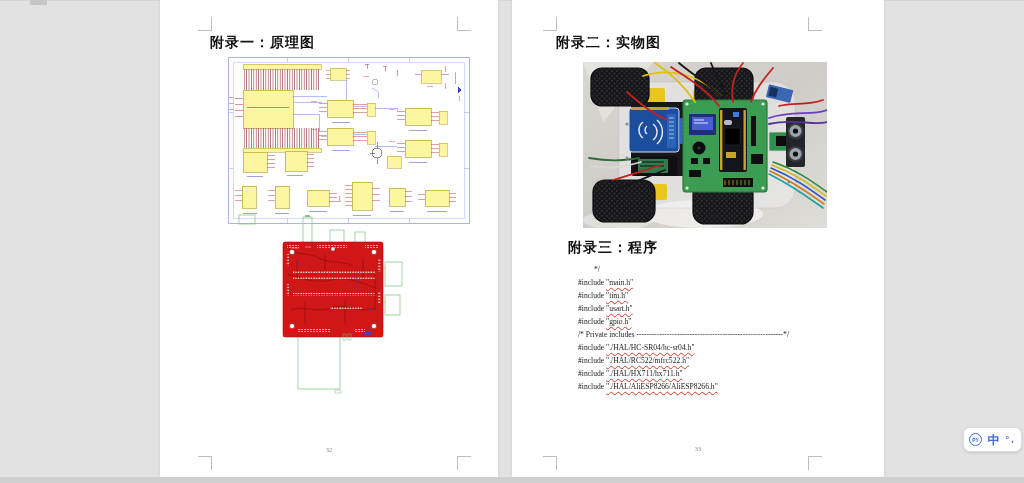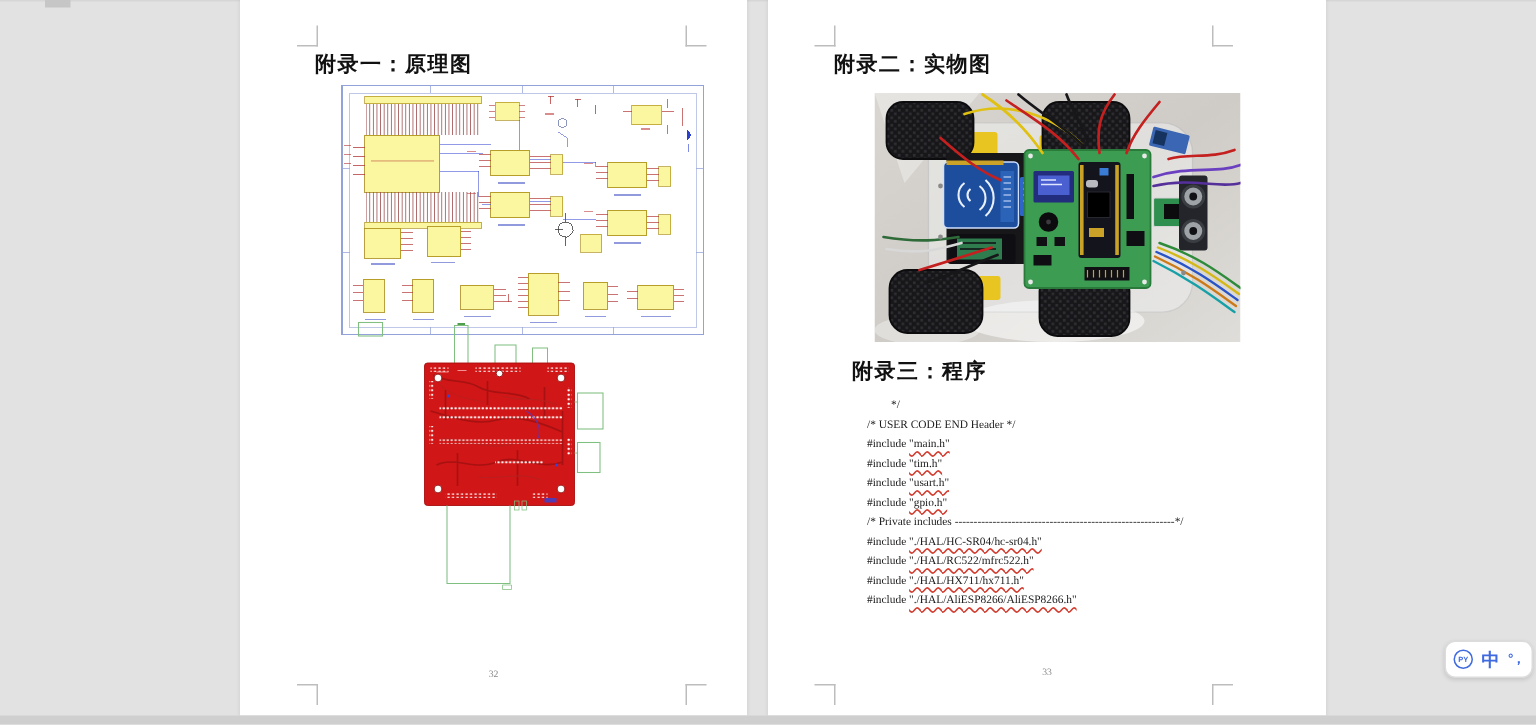--- a/index.html
+++ b/index.html
@@ -356,21 +356,20 @@
         <circle cx="44" cy="96" r="1.6" fill="#8a8a8a"></circle>
         <circle cx="206" cy="120" r="1.6" fill="#8a8a8a"></circle>
       </svg>
     </div>
 
     <div class="doc-title" style="left:44px;top:239px;margin-left:12px;">附录三：程序</div>
 
     <div class="code">
       <div class="cb1">
           <div class="code-line">*/</div>
-          <div class="code-line">/* USER CODE END Header */</div>
           <div class="code-line">#include <span class="qw">"main.h"</span></div>
           <div class="code-line">#include <span class="qw">"tim.h"</span></div>
           <div class="code-line">#include <span class="qw">"usart.h"</span></div>
           <div class="code-line">#include <span class="qw">"gpio.h"</span></div>
         </div>
       <div class="cb2">
           <div class="code-line">/* Private includes ----------------------------------------------------------*/</div>
           <div class="code-line">#include <span class="qw">"./HAL/HC-SR04/hc-sr04.h"</span></div>
           <div class="code-line">#include <span class="qw">"./HAL/RC522/mfrc522.h"</span></div>
           <div class="code-line">#include <span class="qw">"./HAL/HX711/hx711.h"</span></div>

